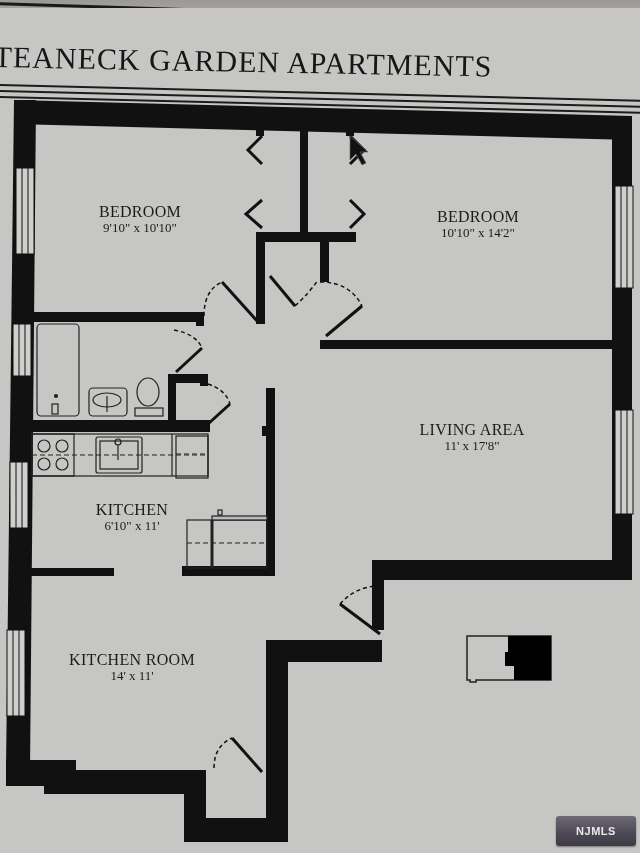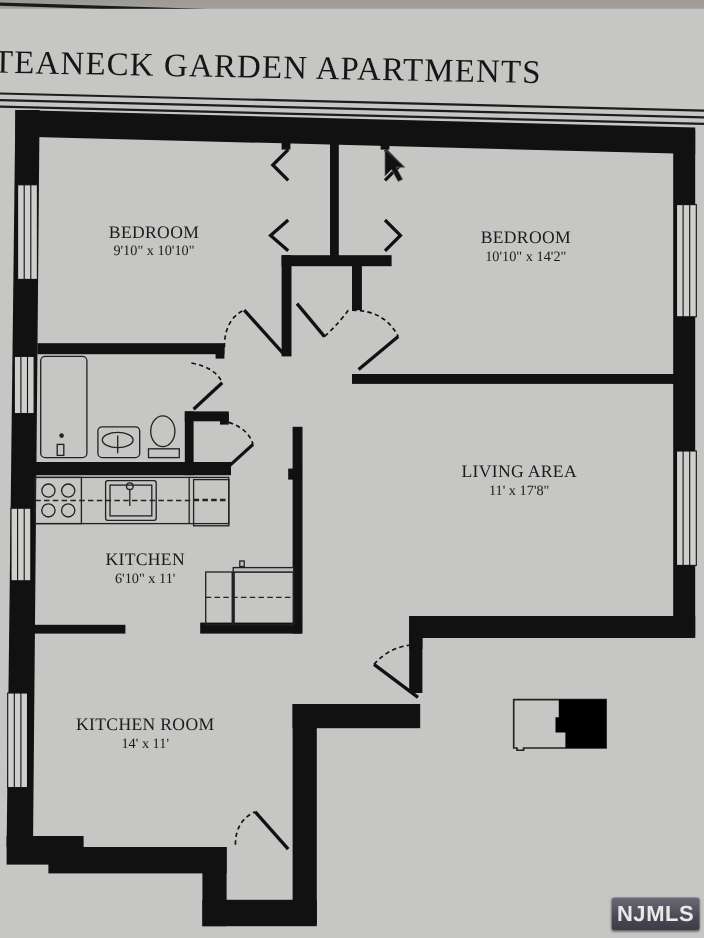--- a/index.html
+++ b/index.html
@@ -36,21 +36,21 @@
       font-size: 13px; line-height: 16px; white-space: nowrap;
       transform: translateX(-50%);
     }
     .room-name { display: block; font-size: 16px; letter-spacing: 0.3px; }
     .room-dims { display: block; font-size: 13px; }
     .mls-badge {
       position: absolute; left: 556px; top: 816px; width: 80px; height: 30px;
       border-radius: 3px;
       background: linear-gradient(180deg, #6d6a75 0%, #4b4854 60%, #3e3b45 100%);
       color: #e9e9e9; font-family: "Liberation Sans", "DejaVu Sans", sans-serif;
-      font-weight: bold; font-size: 20px; letter-spacing: 0.5px;
+      font-weight: bold; font-size: 11px; letter-spacing: 0.5px;
       display: flex; align-items: center; justify-content: center;
       box-shadow: 0 1px 2px rgba(0,0,0,0.4);
     }
   </style>
 </head>
 <body>
 
 <div class="screen-top"></div>
 <div class="screen-edge"></div>
 

